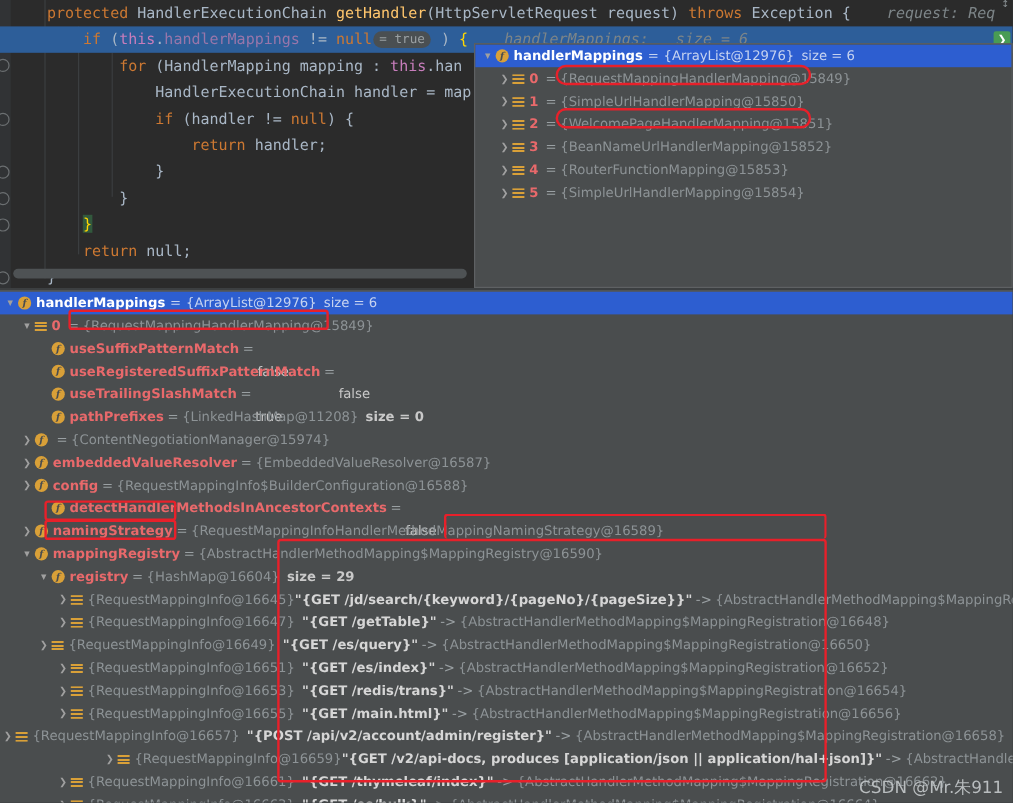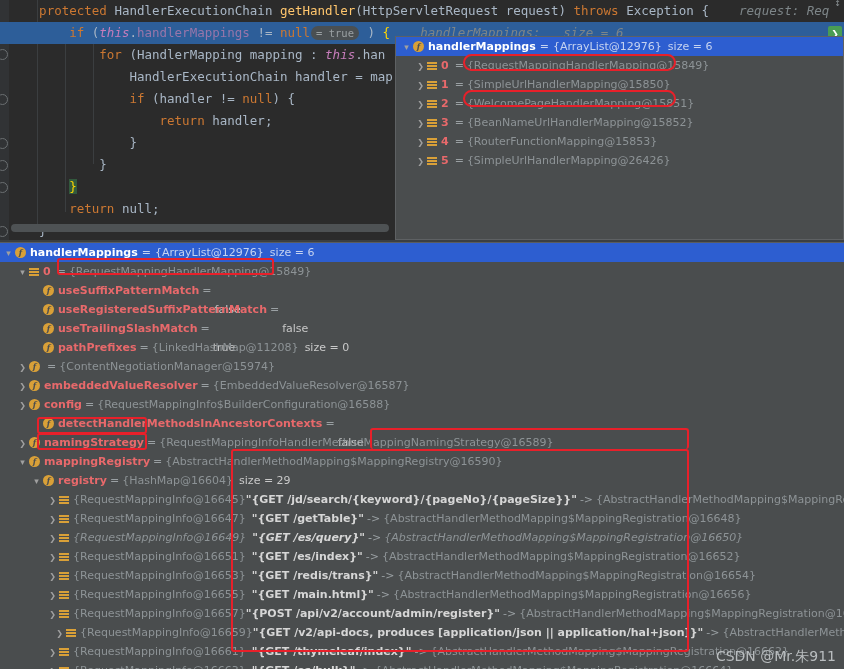--- a/index.html
+++ b/index.html
@@ -32,21 +32,21 @@
     position: absolute; top: 0; width: 1px; height: 232px; background: #3b3e40;
   }
   .code-line {
     position: absolute; left: 0; right: 0; height: 22px; line-height: 22px;
     white-space: pre; color: #a9b7c6; padding-left: 9px;
   }
   .code-line.sel { background: #2d5e99; }
   .kw  { color: #cc7832; }
   .fn  { color: #ffc66d; }
   .id  { color: #a9b7c6; }
-  .this{ color: #c77dbb; font-style: italic; }
+  .this{ color: #c77dbb; }
   .fld { color: #9876aa; }
   .brace-hl { color: #ffd700; background: #32593d; }
   .brace-y { color: #ffd700; }
   .hint-inline {
     display: inline-block; background: #4a4f52; color: #9aa0a3;
     border-radius: 7px; padding: 0 5px; font-size: 10.5px;
     font-style: normal; line-height: 14px; vertical-align: middle;
     margin: 0 1px; position: relative; top: -1px;
   }
   .hint-text { color: #7d8588; font-style: italic; }
@@ -107,21 +107,21 @@
     background: repeating-linear-gradient(to bottom,
       #d9a038 0px, #d9a038 1.6px, transparent 1.6px, transparent 3.2px);
   }
   .idx { color: #e8696b; font-weight: bold; margin-right: 3px; }
   .eq  { color: #9aa0a3; margin: 0 3px; }
   .nm  { color: #e8696b; font-weight: bold; }
   .nm-w{ color: #ffffff; font-weight: bold; }
   .val-dim { color: #8d9396; }
   .val-str { color: #d6d6d6; font-weight: bold; }
   .val-kw  { color: #c8c8c8; margin-top: 38px; }
-  .sz { color: #c9c9c9; }
+  .sz { color: #c9c9c9; font-weight: bold; }
   .hdr-dim { color: #c6d3f0; font-weight: normal; }
 
   
   .debug-panel {
     position: absolute; left: 0; top: 242px; width: 844px; height: 427px;
     background: #4a4d4e; border-top: 1px solid #5a5d5f;
     font-family: "DejaVu Sans", "Liberation Sans", sans-serif; font-size: 11px;
     overflow: hidden;
   }
   .dbg-row {
@@ -229,21 +229,21 @@
           <span class="ico-list"></span>
           <span class="idx">4</span>
           <span class="eq">=</span>
           <span class="val-dim">{RouterFunctionMapping@15853}</span>
         </div>
         <div class="tree-row" style="padding-left: 18px;">
           <span class="chev closed"></span>
           <span class="ico-list"></span>
           <span class="idx">5</span>
           <span class="eq">=</span>
-          <span class="val-dim">{SimpleUrlHandlerMapping@26426}</span>
+          <span class="val-dim">{SimpleUrlHandlerMapping@15854}</span>
         </div>
       </div>
   </div>
 
   <div class="debug-panel">
 
     <div class="dbg-row selected" style="padding-left:2px">
       <span class="chev open"></span>
       <span class="ico-f">f</span>
       <span class="nm-w">handlerMappings</span>
@@ -352,21 +352,21 @@
         </div>
         <div class="dbg-row" style="padding-left: 46px;">
           <span class="chev closed"></span>
           <span class="ico-list"></span>
           <span class="val-dim">{RequestMappingInfo@16647}</span>
           <span style="display:inline-block;width:6px"></span>
           <span class="val-str">"{GET /getTable}"</span>
           <span class="eq">-&gt;</span>
           <span class="val-dim">{AbstractHandlerMethodMapping$MappingRegistration@16648}</span>
         </div>
-        <div class="dbg-row" style="padding-left: 46px; font-style: italic;">
+        <div class="dbg-row" style="padding-left: 30px;">
           <span class="chev closed"></span>
           <span class="ico-list"></span>
           <span class="val-dim">{RequestMappingInfo@16649}</span>
           <span style="display:inline-block;width:6px"></span>
           <span class="val-str">"{GET /es/query}"</span>
           <span class="eq">-&gt;</span>
           <span class="val-dim">{AbstractHandlerMethodMapping$MappingRegistration@16650}</span>
         </div>
         <div class="dbg-row" style="padding-left: 46px;">
           <span class="chev closed"></span>
@@ -388,30 +388,30 @@
         </div>
         <div class="dbg-row" style="padding-left: 46px;">
           <span class="chev closed"></span>
           <span class="ico-list"></span>
           <span class="val-dim">{RequestMappingInfo@16655}</span>
           <span style="display:inline-block;width:6px"></span>
           <span class="val-str">"{GET /main.html}"</span>
           <span class="eq">-&gt;</span>
           <span class="val-dim">{AbstractHandlerMethodMapping$MappingRegistration@16656}</span>
         </div>
-        <div class="dbg-row" style="padding-left: 46px;">
+        <div class="dbg-row" style="">
           <span class="chev closed"></span>
           <span class="ico-list"></span>
           <span class="val-dim">{RequestMappingInfo@16657}</span>
           <span style="display:inline-block;width:6px"></span>
           <span class="val-str">"{POST /api/v2/account/admin/register}"</span>
           <span class="eq">-&gt;</span>
           <span class="val-dim">{AbstractHandlerMethodMapping$MappingRegistration@16658}</span>
         </div>
-        <div class="dbg-row" style="padding-left: 53px;">
+        <div class="dbg-row" style="padding-left: 53px; margin-left: 32px;">
           <span class="chev closed"></span>
           <span class="ico-list"></span>
           <span class="val-dim">{RequestMappingInfo@16659}</span>
           <span style="display:inline-block;width:6px"></span>
           <span class="val-str">"{GET /v2/api-docs, produces [application/json || application/hal+json]}"</span>
           <span class="eq">-&gt;</span>
           <span class="val-dim">{AbstractHandlerMethodMapping$M...</span>
         </div>
         <div class="dbg-row" style="padding-left: 46px;">
           <span class="chev closed"></span>

